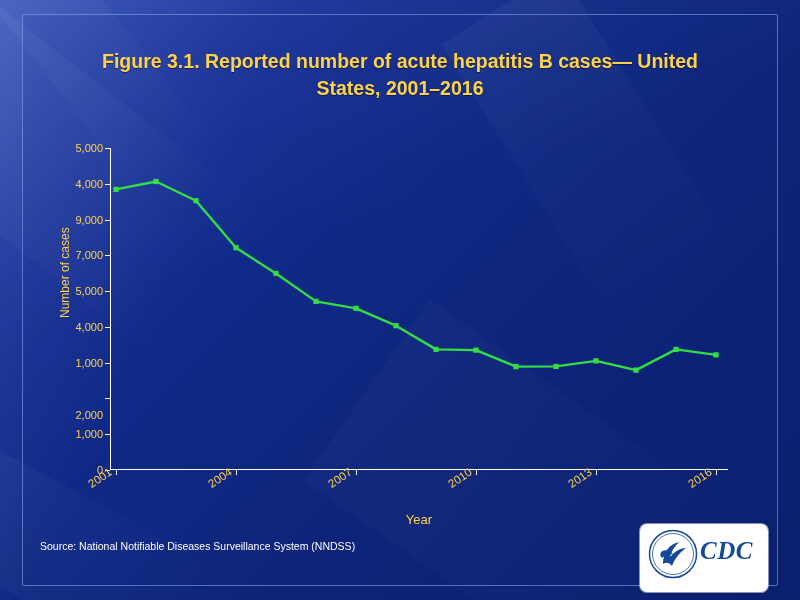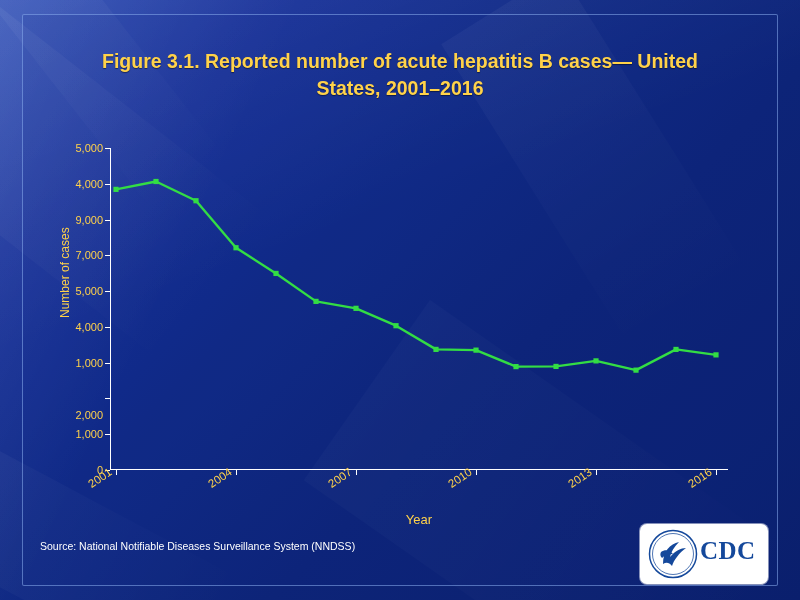--- a/index.html
+++ b/index.html
@@ -146,24 +146,25 @@
     color: #ffffff;
     font-size: 10.5px;
   }
 
   
   #cdc-logo {
     position: absolute;
     left: 640px;
     top: 524px;
     width: 128px;
-    height: 60px;
+    height: 68px;
     background: #ffffff;
     border-radius: 7px;
     box-shadow: 0 0 0 1px rgba(255,255,255,0.5);
+    font-style: italic;
   }
   #cdc-logo .mark {
     position: absolute;
     left: 8px;
     top: 5px;
     width: 50px;
     height: 50px;
   }
   #cdc-logo .wordmark {
     position: absolute;

